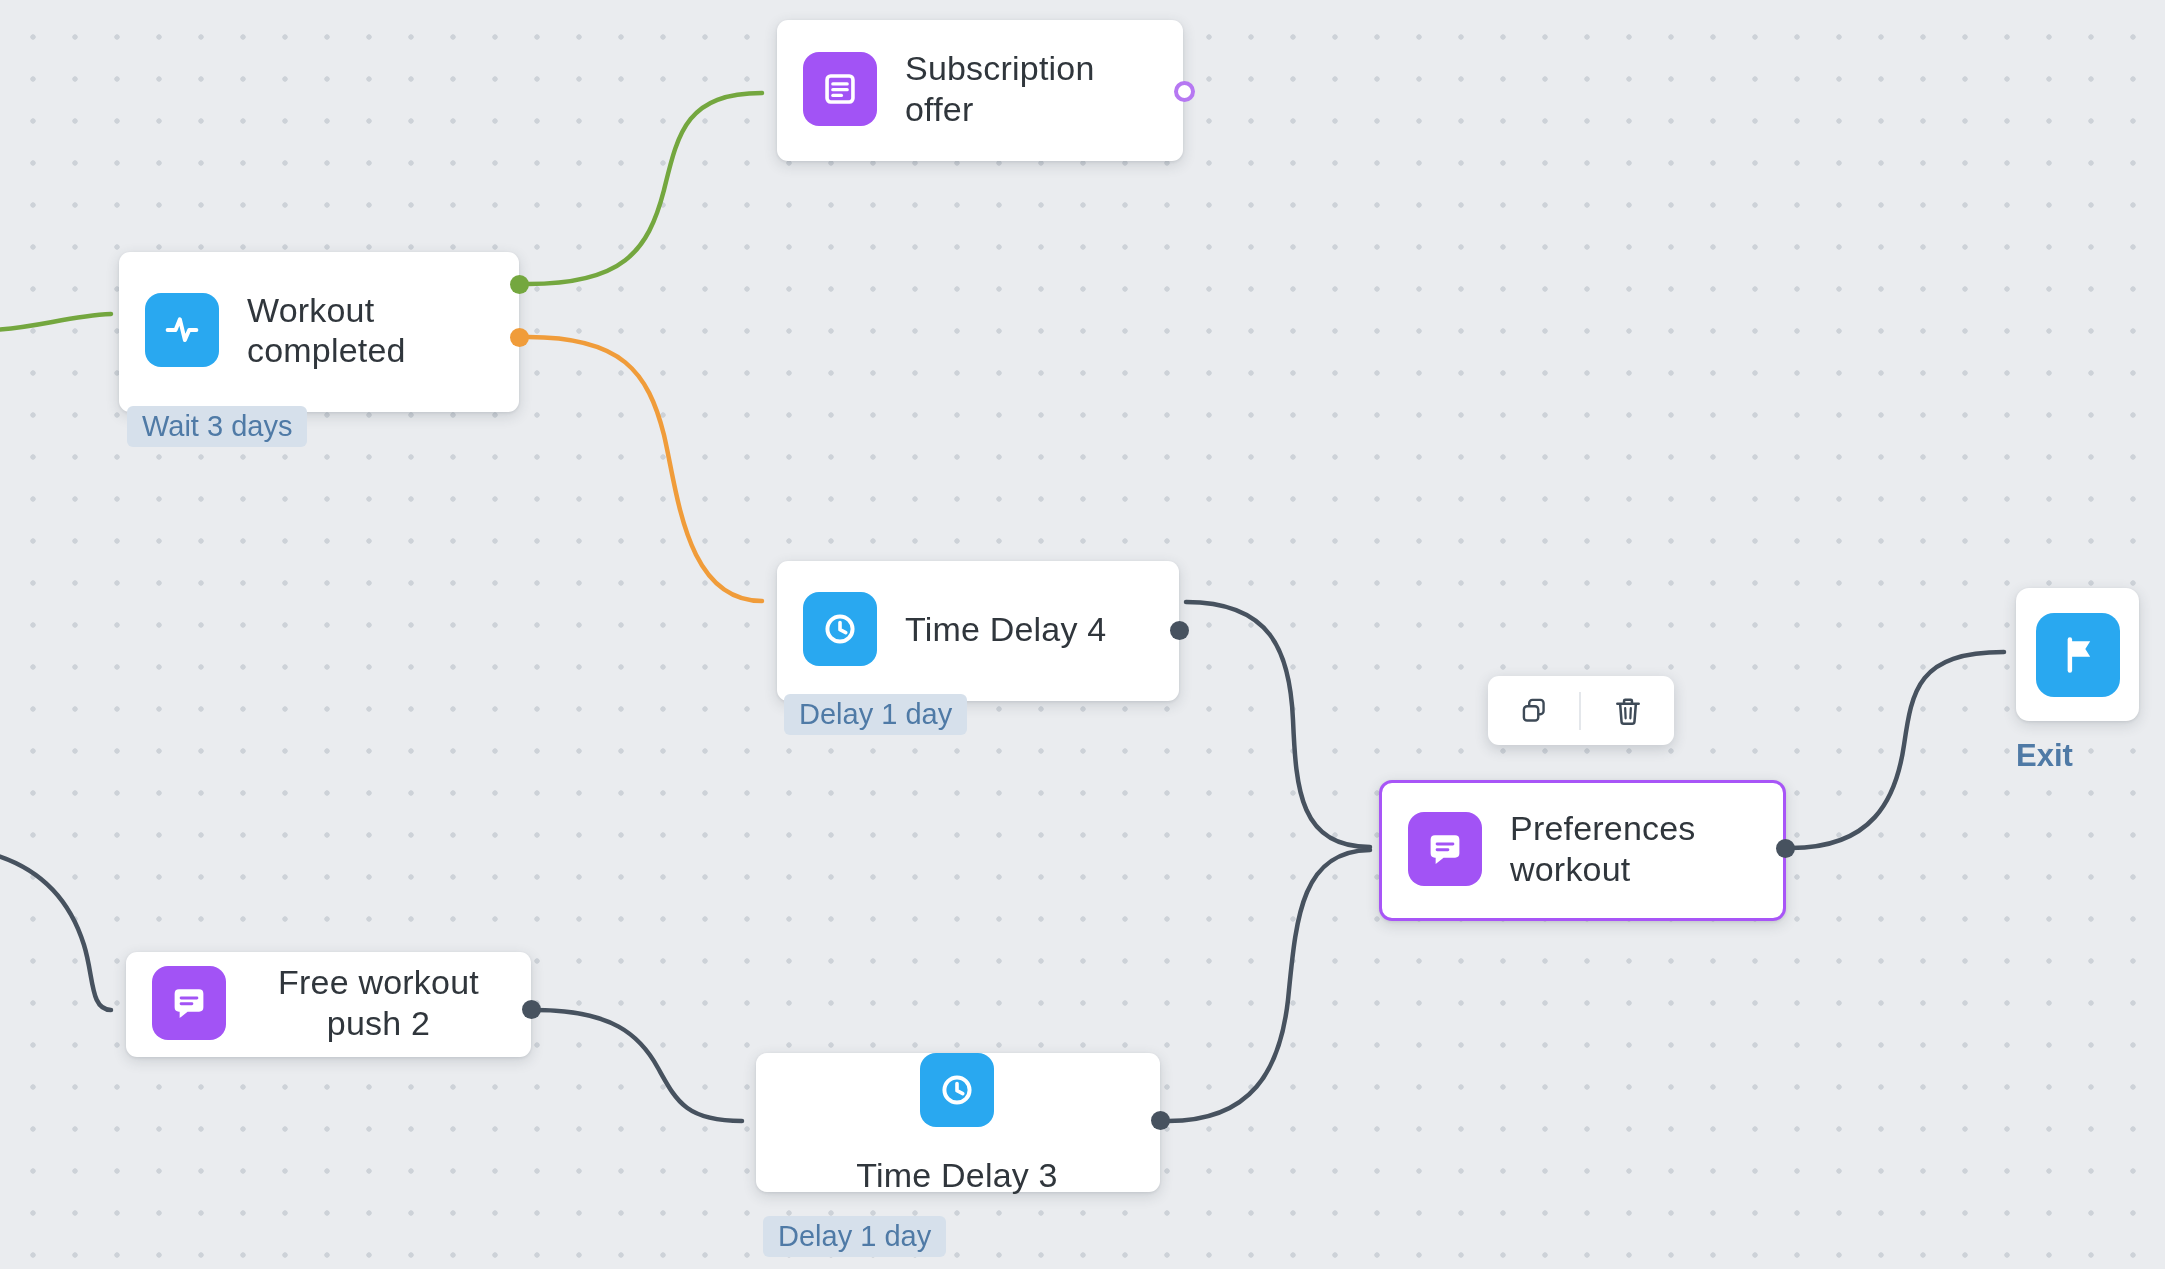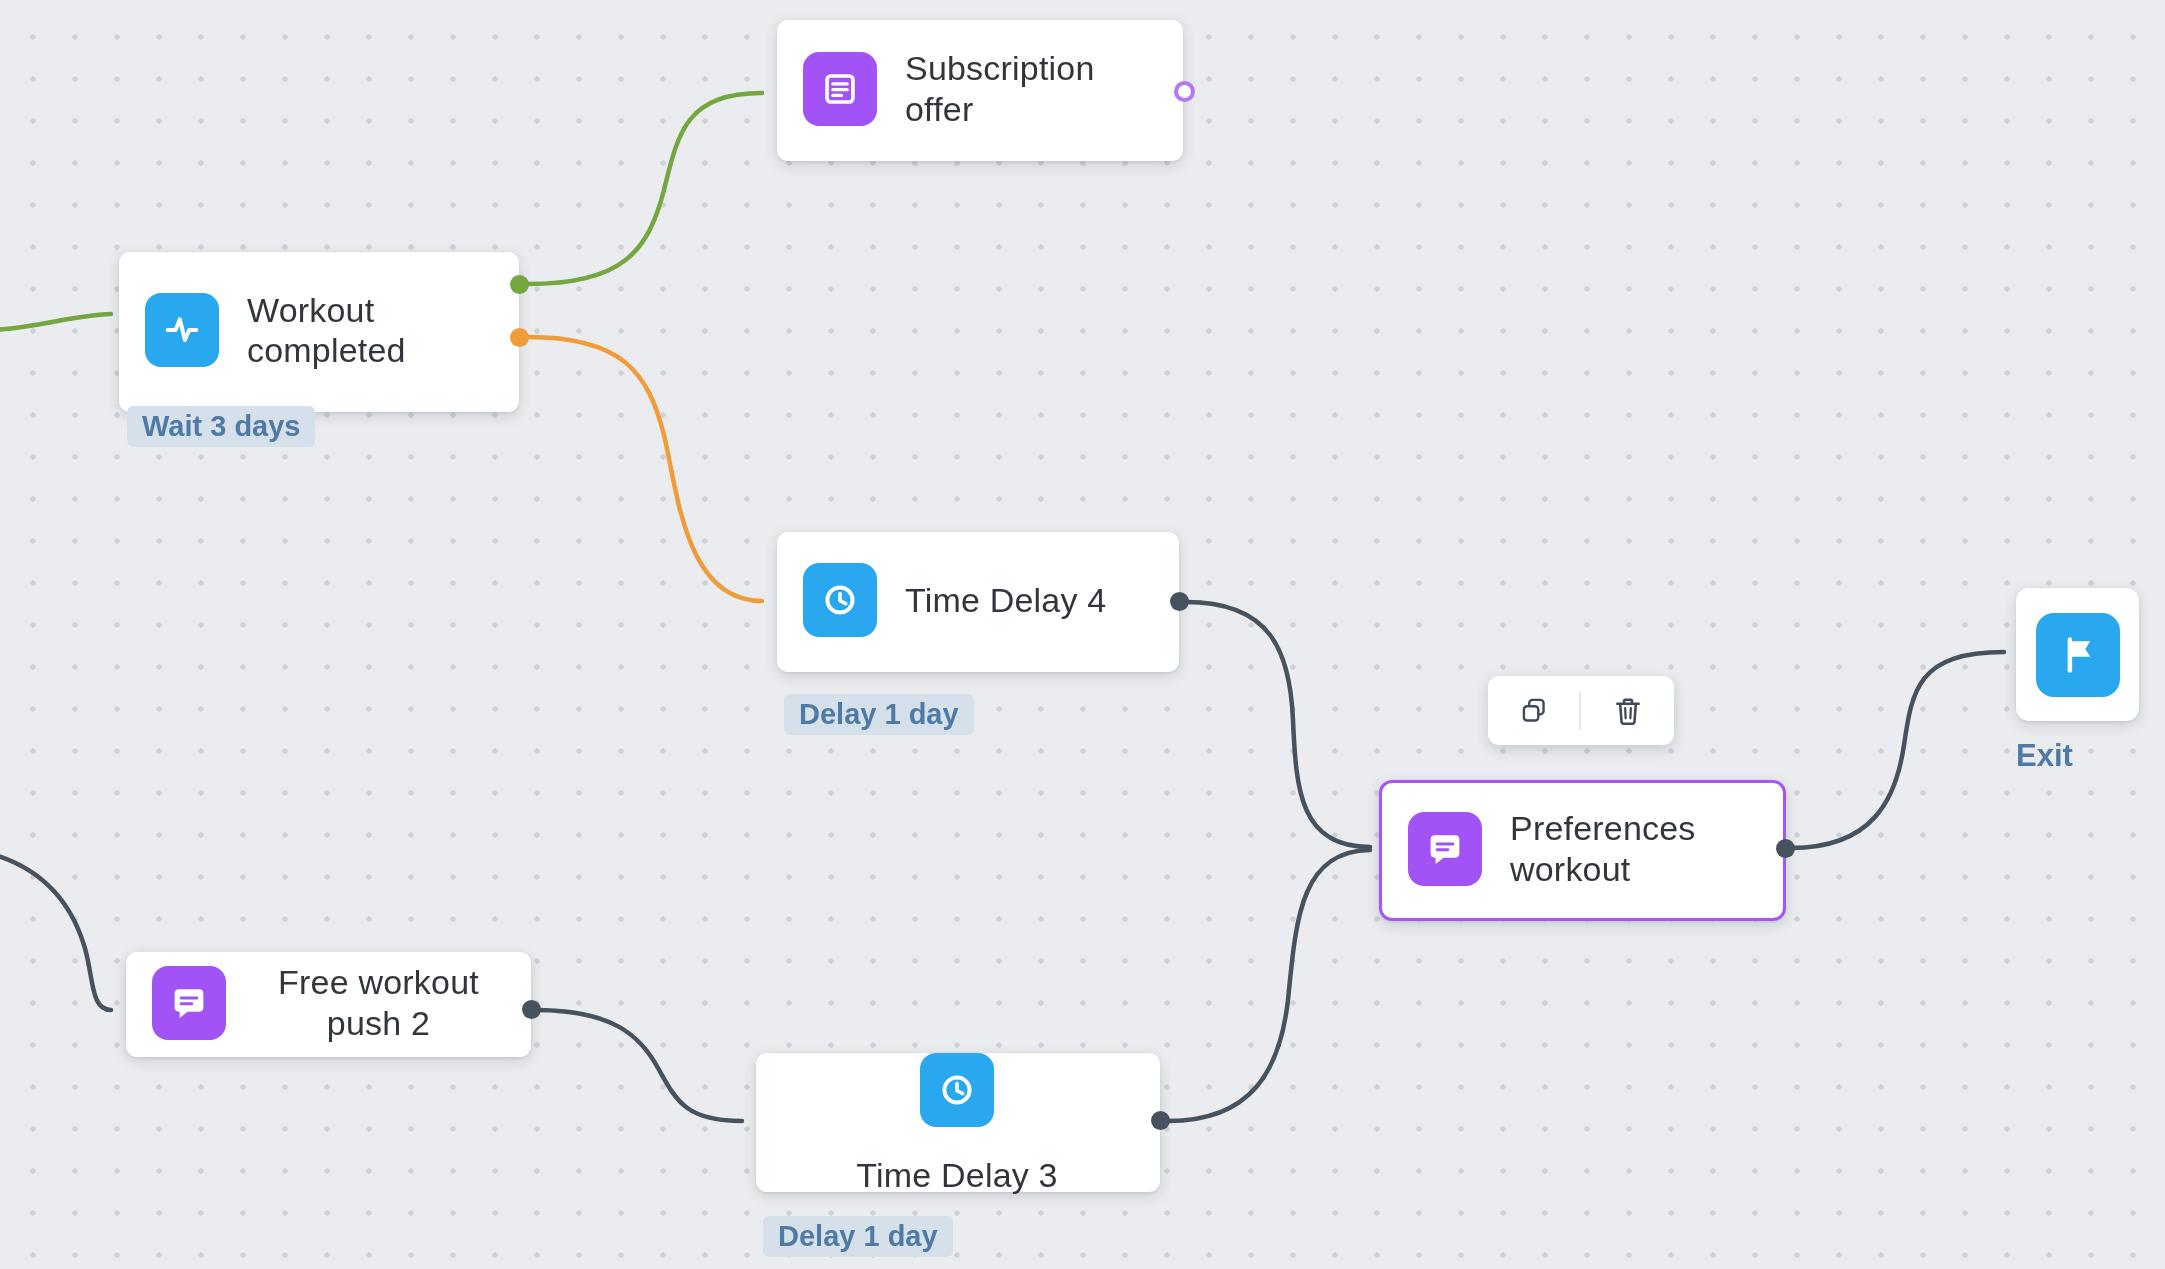--- a/index.html
+++ b/index.html
@@ -40,21 +40,21 @@
   }
   .port { position:absolute; width:19px; height:19px; border-radius:50%; cursor:crosshair; }
   .port-dark { background:#47525f; }
   .port-green { background:#74a73f; }
   .port-orange { background:#f09c3a; }
   .port-hollow { width:21px; height:21px; background:#fff; border:4.5px solid #b678f2; }
 
   .badge {
     position:absolute; z-index:2;
     background:#d6e0eb; color:#4f7aa6;
-    font-size:29px; font-weight:700;
+    font-size:29px; font-weight:400;
     padding:4px 15px; border-radius:6px;
     white-space:nowrap;
   }
 
   .toolbar {
     position:absolute; z-index:3;
     left:1488px; top:676px; width:186px; height:69px;
     background:#fff; border-radius:11px;
     box-shadow: 0 4px 14px rgba(45,55,70,.20);
     display:flex; align-items:center;
@@ -74,21 +74,21 @@
   .exit-label {
     position:absolute; z-index:2;
     left:2016px; top:738px; width:123px;
     text-align:left;
     color:#4f7aa6; font-size:31px; font-weight:700;
   }
 
   
   #node-subscription-offer   { left:777px;  top:20px;   width:406px; height:141px; }
   #node-workout-completed    { left:119px;  top:252px;  width:400px; height:160px; }
-  #node-time-delay-4         { left:777px;  top:532px;  width:402px; height:140px;align-items:center; }
+  #node-time-delay-4         { left:777px;  top:561px;  width:402px; height:140px;align-items:center; }
   #node-free-workout-push-2  { left:126px;  top:952px;  width:405px; height:105px;text-align:center; }
   #node-time-delay-3         { left:756px;  top:1053px; width:404px; height:139px;flex-direction:column; }
   #node-preferences-survey   { left:1379px; top:780px;  width:407px; height:141px; }
 
   #badge-wait-3-days   { left:127px; top:406px; }
   #badge-delay-1-day-a { left:784px; top:694px; }
   #badge-delay-1-day-b { left:763px; top:1216px; }
 </style>
 </head>
 <body>

